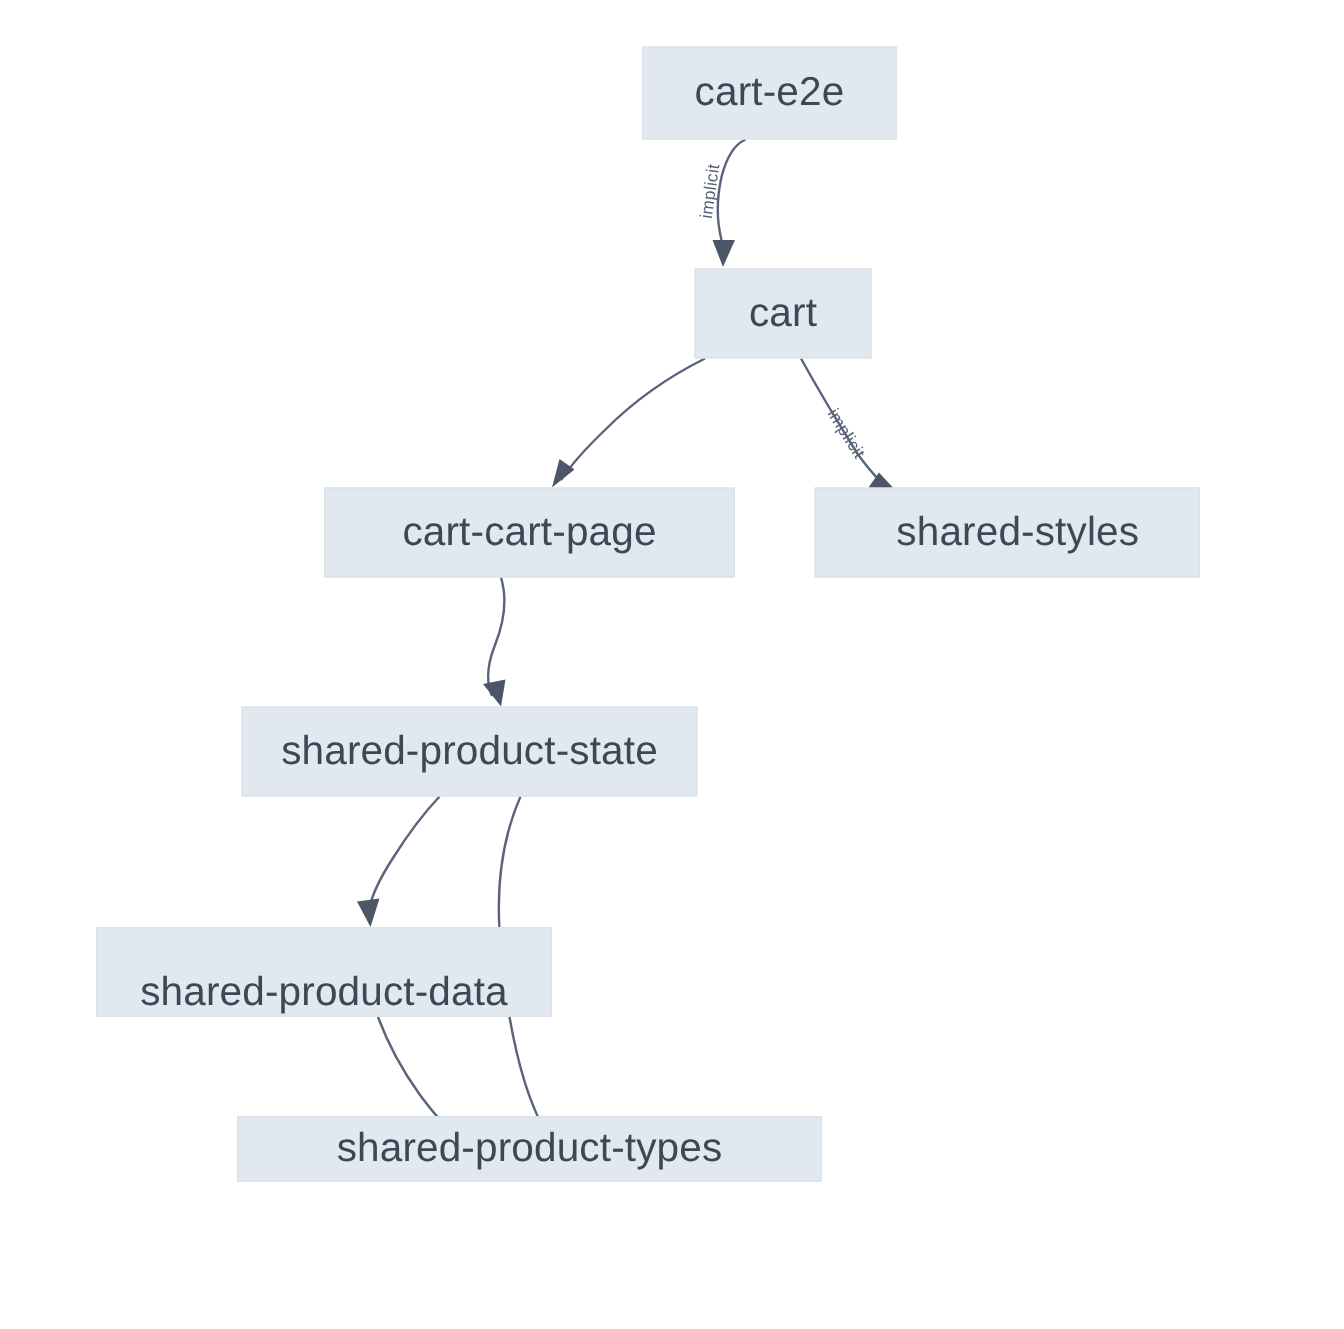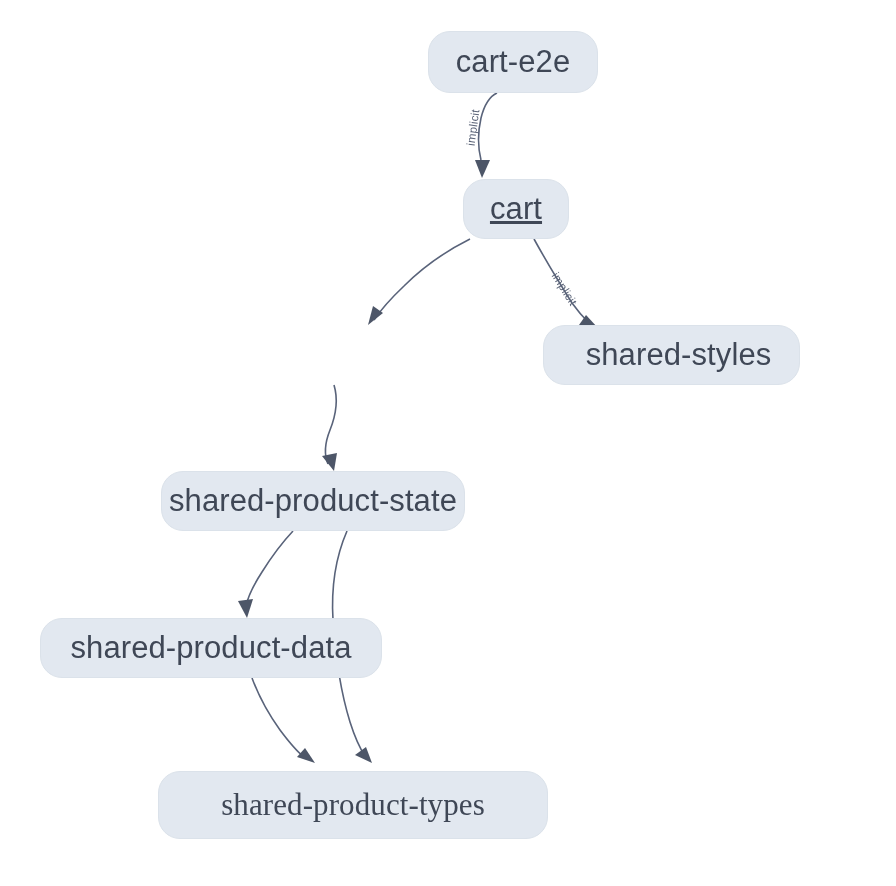--- a/index.html
+++ b/index.html
@@ -39,26 +39,26 @@
     font-family: "Liberation Sans", "DejaVu Sans", sans-serif;
     font-size: 11.5px;
     fill: #5a6377;
     letter-spacing: 0.2px;
   }
   .node {
     position: absolute;
     box-sizing: border-box;
     background: #e2e8f0;
     border: 1px solid #dbe2ea;
-    border-radius: 22px;
+    border-radius: 0;
     display: flex;
     align-items: center;
     justify-content: center;
     color: #3f4756;
-    font-size: 31px;
+    font-size: 27px;
     font-weight: 400;
     letter-spacing: 0.1px;
     white-space: nowrap;
     user-select: none;
   }
   .node-label {
     line-height: 1;
     padding-bottom: 2px;
   }
 </style>
@@ -110,34 +110,37 @@
     <g>
       <text class="edge-label-text" x="561" y="291" transform="rotate(58 561 291)" text-anchor="middle">implicit</text>
     </g>
 
   </svg>
 
   <div class="node" style="left:428px; top:31px; width:170px; height:62px;">
     <span class="node-label">cart-e2e</span>
   </div>
 
-  <div class="node" style="left:463px; top:179px; width:106px; height:60px;text-decoration:underline;">
+  <div class="node" style="left:463px; top:179px; width:118px; height:60px;">
     <span class="node-label">cart</span>
   </div>
 
+  <div class="node" style="left:216px; top:325px; width:274px; height:60px;">
+    <span class="node-label">cart-cart-page</span>
+  </div>
 
   <div class="node" style="left:543px; top:325px; width:257px; height:60px;padding-left:14px;">
     <span class="node-label">shared-styles</span>
   </div>
 
   <div class="node" style="left:161px; top:471px; width:304px; height:60px;">
     <span class="node-label">shared-product-state</span>
   </div>
 
-  <div class="node" style="left:40px; top:618px; width:342px; height:60px;">
+  <div class="node" style="left:64px; top:618px; width:304px; height:60px;align-items:flex-end;">
     <span class="node-label">shared-product-data</span>
   </div>
 
-  <div class="node" style="left:158px; top:771px; width:390px; height:68px;font-family:Liberation Serif, serif;">
+  <div class="node" style="left:158px; top:744px; width:390px; height:44px;">
     <span class="node-label">shared-product-types</span>
   </div>
 
 </div>
 
 </body></html>

